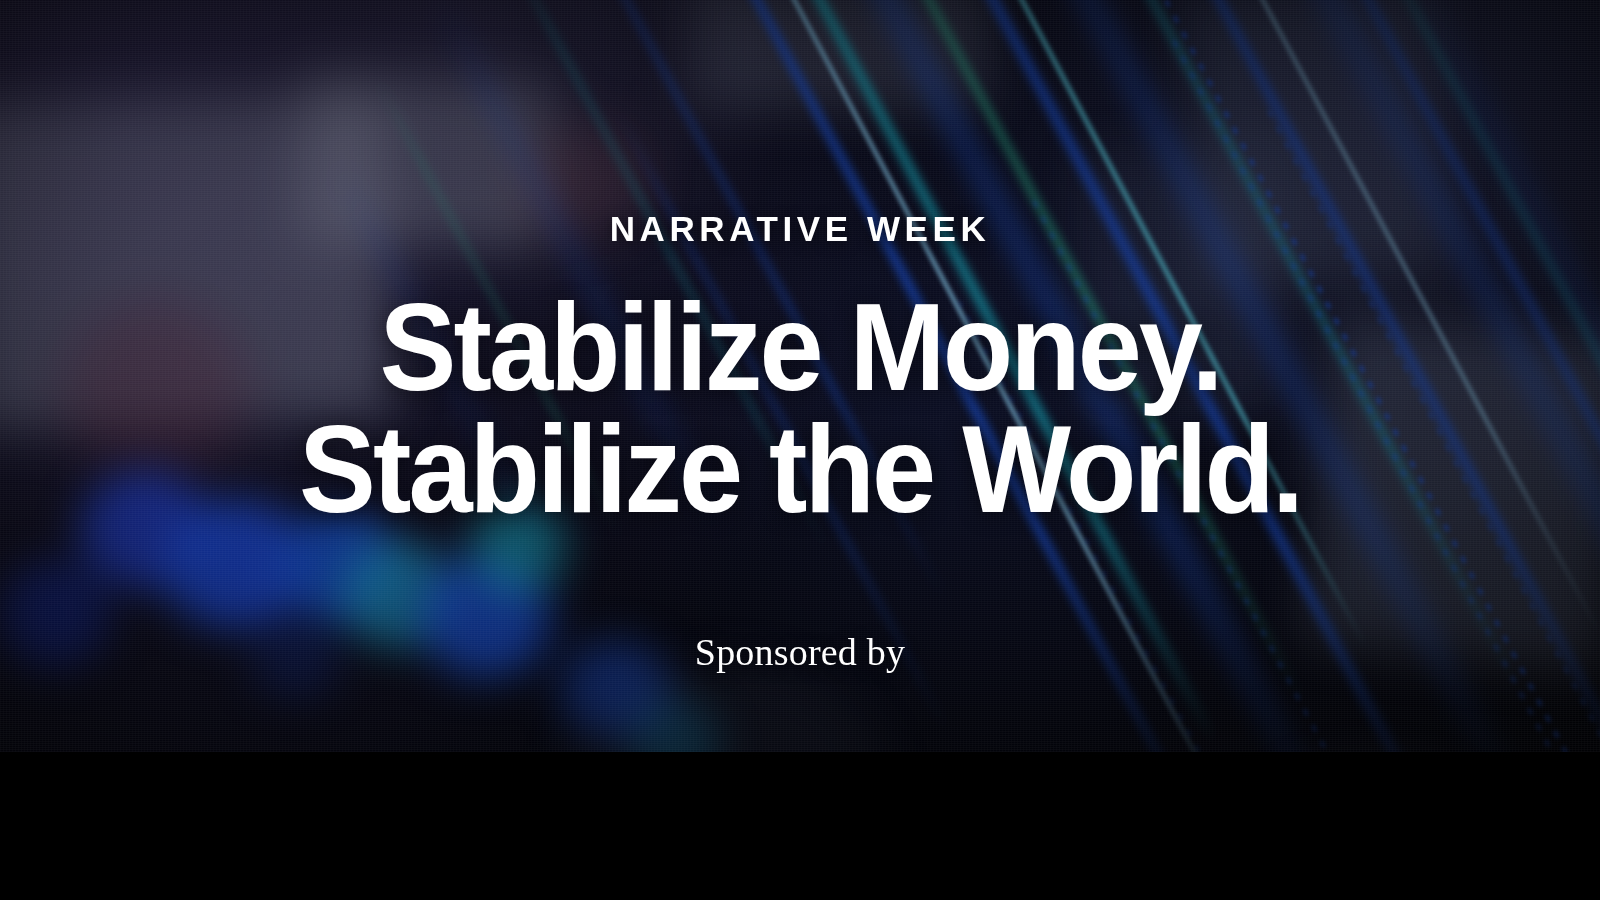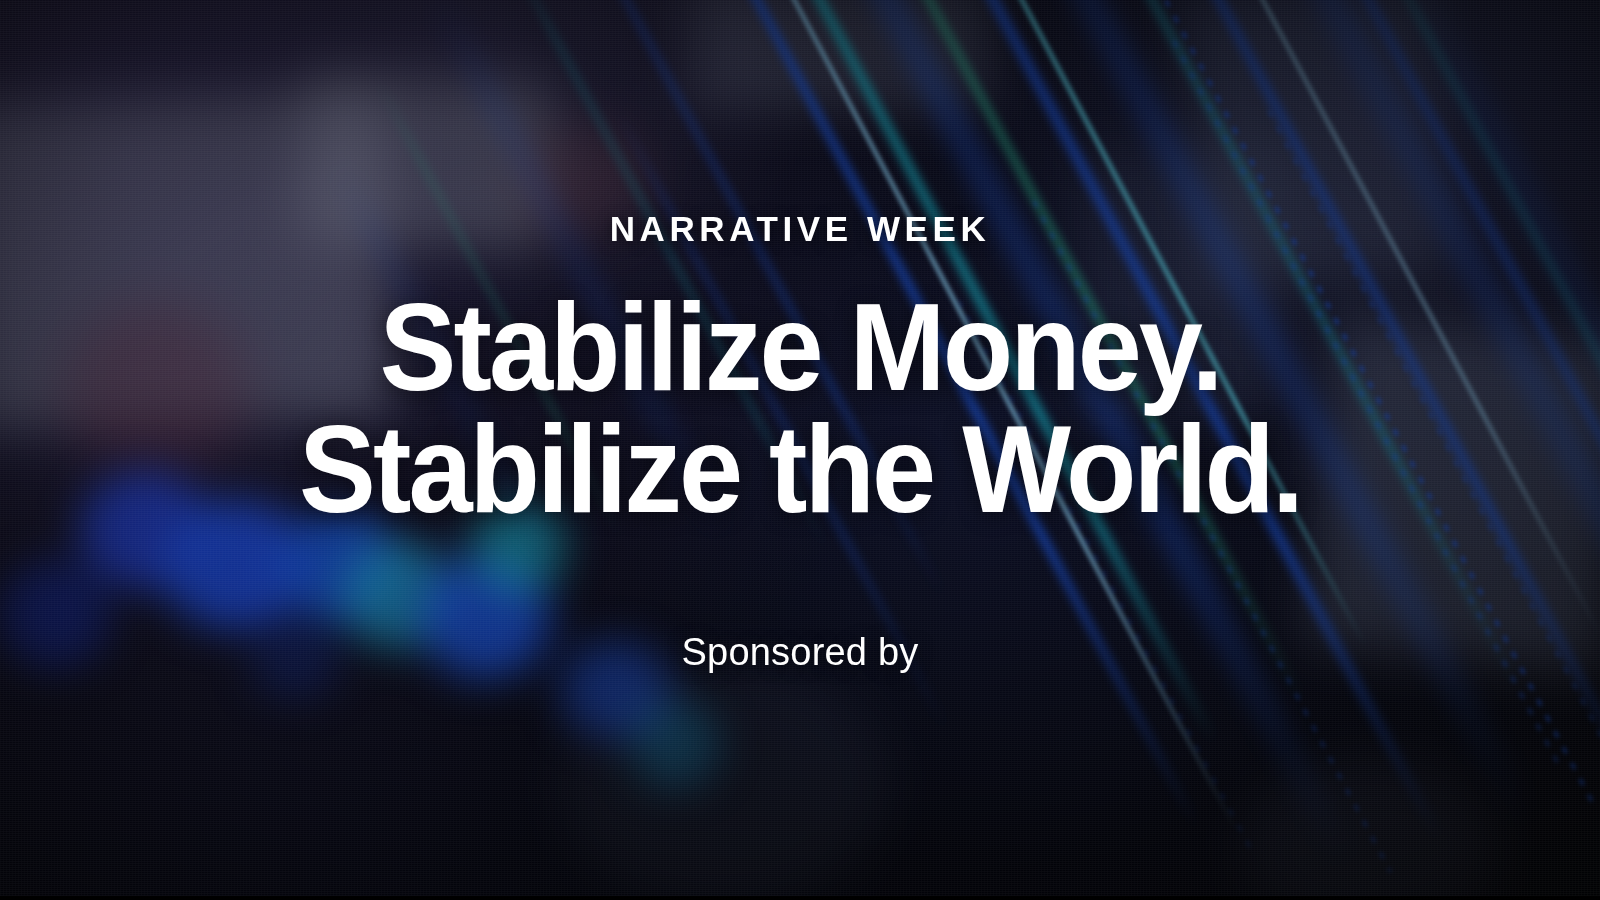--- a/index.html
+++ b/index.html
@@ -7,21 +7,21 @@
     padding: 0;
     background: #000;
   }
   body {
     font-family: "Liberation Sans", sans-serif;
   }
 
   .banner {
     position: relative;
     width: 1600px;
-    height: 896px;
+    height: 752px;
     overflow: hidden;
     background: #737373;
     isolation: isolate;
   }
 
   
   .bg-base {
     position: absolute;
     inset: 0;
     background:
@@ -124,21 +124,21 @@
     justify-content: center;
     gap: 14px;
     color: #ffffff;
     text-shadow: 0 2px 16px rgba(0,0,0,0.5);
   }
   .sponsor-text {
     font-size: 38px;
     font-weight: 300;
     letter-spacing: 0.2px;
     line-height: 46px;
-    font-family: Liberation Sans, sans-serif;
+    font-family: Liberation Serif, serif;
   }
   .reserve-lockup {
     display: flex;
     align-items: center;
     gap: 0px;
   }
   .reserve-mark {
     display: block;
     width: 26px;
     height: 38px;

